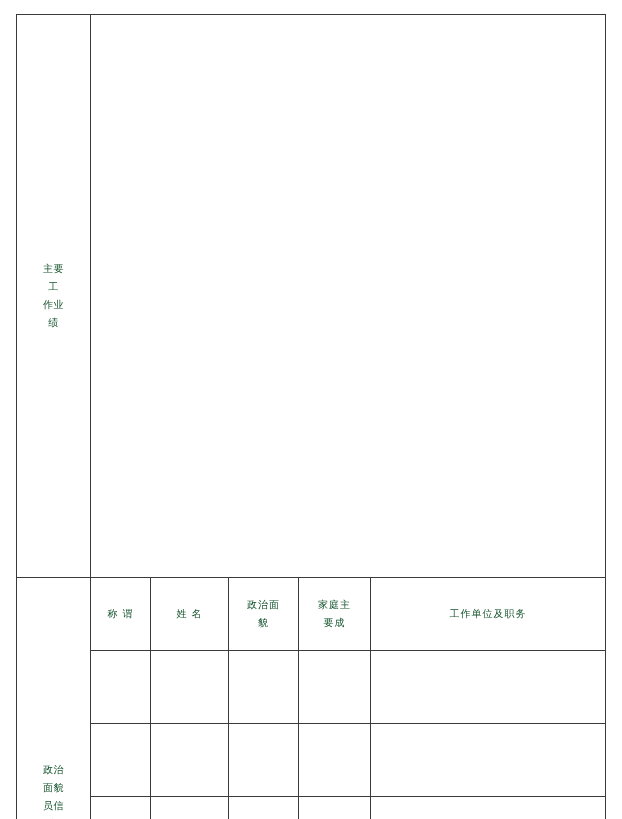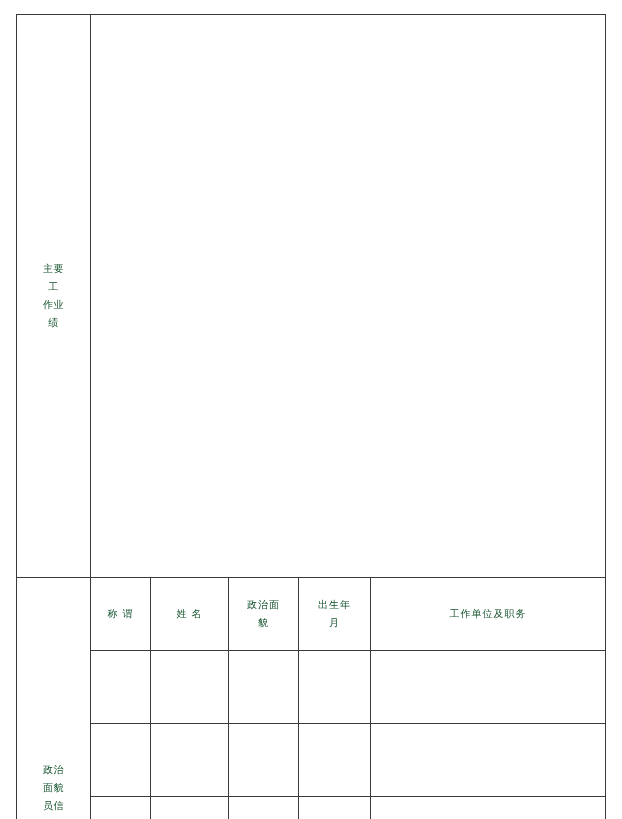--- a/index.html
+++ b/index.html
@@ -89,21 +89,21 @@
       </tr>
 
       <tr>
         <td class="label-cell family-label" rowspan="6">
           <span class="lbl">政治面貌
 员信息</span>
         </td>
         <td class="head-cell">称  谓</td>
         <td class="head-cell">姓  名</td>
         <td class="head-cell">政治面貌</td>
-        <td class="head-cell">出生年月</td>
+        <td class="head-cell">家庭主要成</td>
         <td class="head-cell">工作单位及职务</td>
       </tr>
 
       <tr class="blank-row">
         <td></td>
         <td></td>
         <td></td>
         <td></td>
         <td></td>
       </tr>

